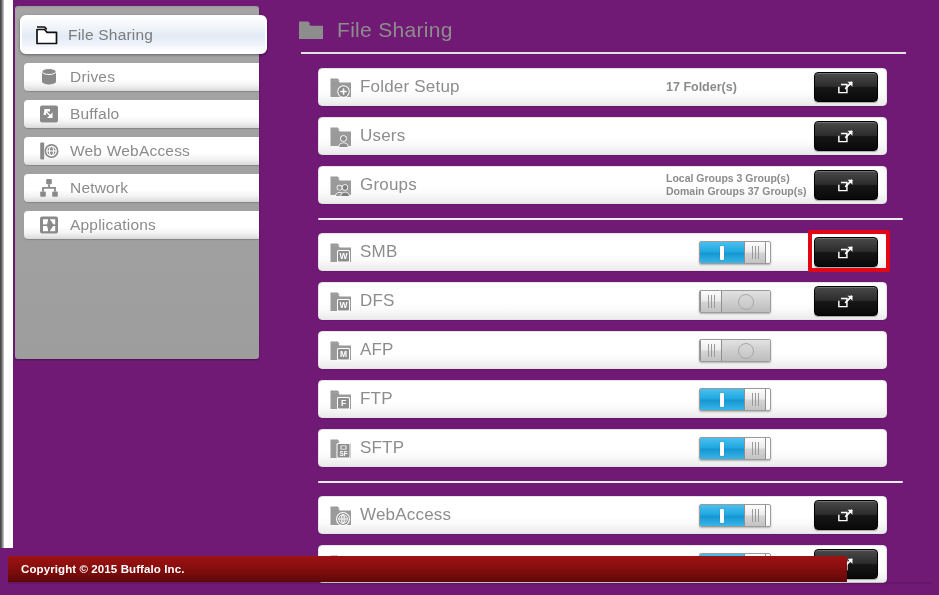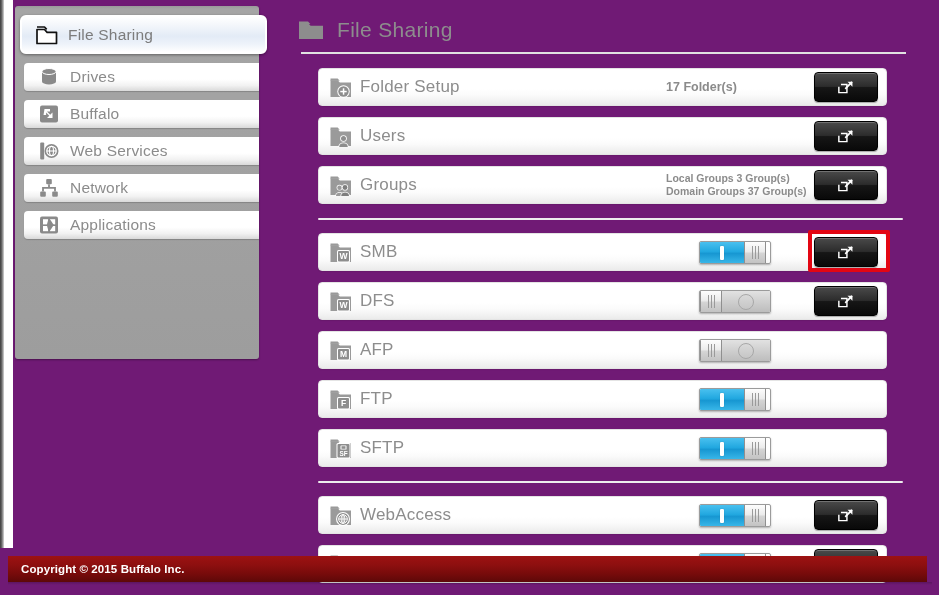--- a/index.html
+++ b/index.html
@@ -131,21 +131,21 @@
     border-left:1px solid #8f8f8f;border-right:1px solid #8f8f8f;
     box-sizing:border-box;
     display:flex;align-items:center;justify-content:center;gap:2px;
   }
   .toggle .grip i{display:block;width:1px;height:13px;background:#9a9a9a;}
   .toggle.on .grip{left:44px;}
   .toggle.off .grip{left:0;}
 
   
   .footer{
-    position:absolute;left:8px;top:556px;width:919px;height:26px;
+    position:absolute;left:8px;top:556px;width:839px;height:26px;
     background:linear-gradient(to bottom,#9d1212 0,#8d0f0f 35%,#760b0b 70%,#5d0808 100%);
     display:flex;align-items:center;
   }
   .footer .copy{color:#fff;font-size:11.5px;font-weight:bold;margin-left:13px;letter-spacing:.1px;}
   .footer-shadow{position:absolute;left:8px;top:582px;width:924px;height:3px;
     background:linear-gradient(to bottom,rgba(0,0,0,.18),rgba(0,0,0,0));}
 </style>
 </head>
 <body>
 
@@ -180,21 +180,21 @@
           <span class="nav-label">Buffalo</span>
         </div>
         <div class="nav-item">
           <span class="nav-ico"><svg viewBox="0 0 24 24" width="24" height="24">
               <rect x="3.2" y="3.5" width="4" height="17" rx="1" fill="#8a8a8a"></rect>
               <circle cx="14.5" cy="12" r="7" fill="#8a8a8a"></circle>
               <circle cx="14.5" cy="12" r="4.7" fill="none" stroke="#fff" stroke-width="1.3"></circle>
               <ellipse cx="14.5" cy="12" rx="2" ry="4.7" fill="none" stroke="#fff" stroke-width="1.1"></ellipse>
               <path d="M9.8 12 h9.4" stroke="#fff" stroke-width="1.1"></path>
             </svg></span>
-          <span class="nav-label">Web Services</span>
+          <span class="nav-label">Web WebAccess</span>
         </div>
         <div class="nav-item">
           <span class="nav-ico"><svg viewBox="0 0 24 24" width="24" height="24">
               <rect x="9.2" y="3" width="5.6" height="5.2" rx="1" fill="#8a8a8a"></rect>
               <rect x="3.2" y="15.5" width="5.6" height="5.2" rx="1" fill="#8a8a8a"></rect>
               <rect x="15.2" y="15.5" width="5.6" height="5.2" rx="1" fill="#8a8a8a"></rect>
               <path d="M12 8.2 v3.6 M6 15.5 v-3.7 h12 v3.7" stroke="#8a8a8a" stroke-width="1.8" fill="none"></path>
             </svg></span>
           <span class="nav-label">Network</span>
         </div>

